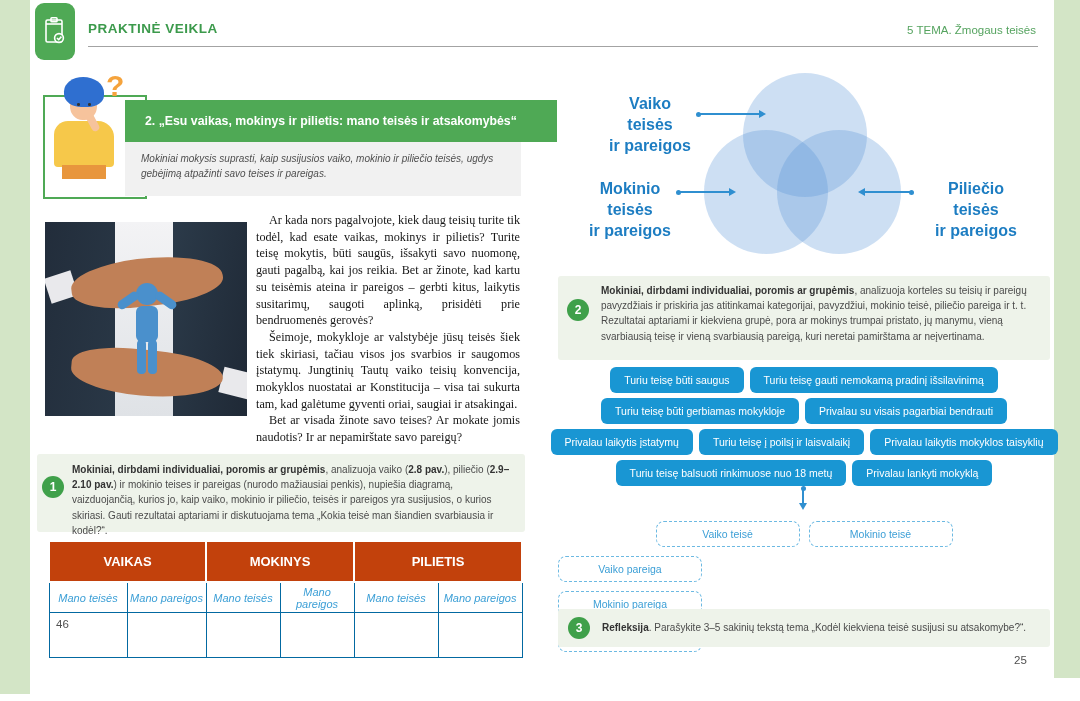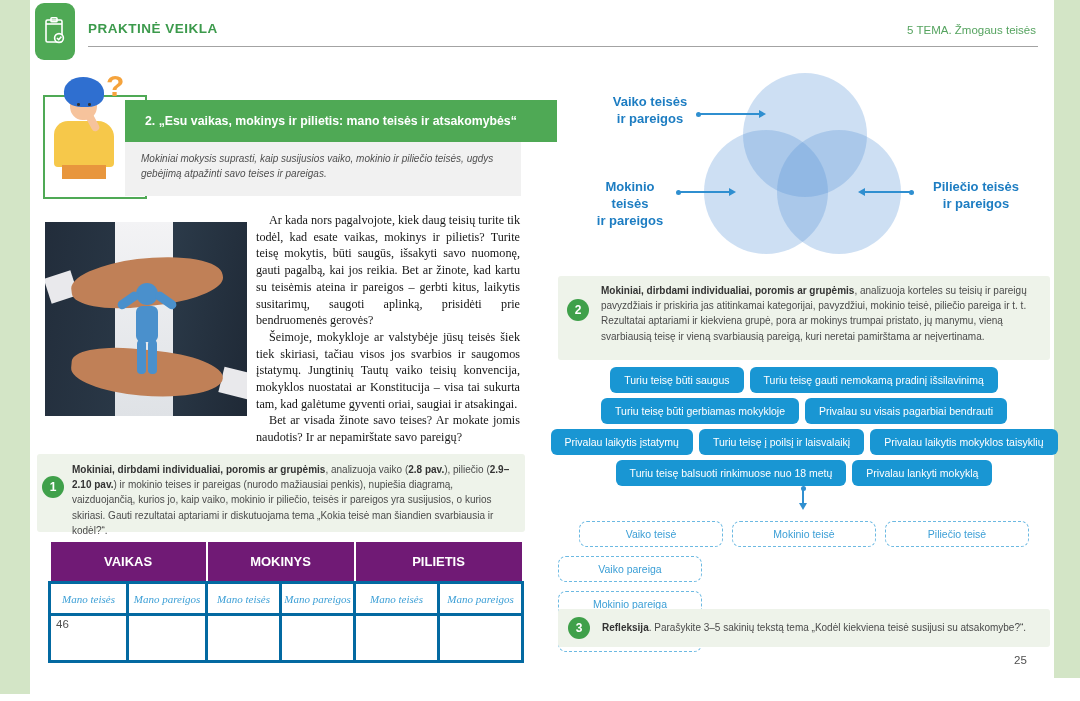--- a/index.html
+++ b/index.html
@@ -70,32 +70,32 @@
   .text1{left:72px;top:462px;width:446px;}
   .task2{left:558px;top:276px;width:492px;height:84px;}
   .badge2{left:567px;top:299px;}
   .text2{left:601px;top:283px;width:440px;}
   .task3{left:558px;top:609px;width:492px;height:38px;display:flex;align-items:center;}
   .task3 .task-badge{position:static;margin-left:10px;flex:0 0 22px;}
   .task3 .task-text{position:static;margin-left:12px;}
   
   .rights-table{position:absolute;left:48px;top:540px;width:473px;border-collapse:collapse;
     table-layout:fixed;}
-  .rights-table th{background:#701a75;color:#fff;font-weight:bold;font-size:13px;height:37px;
+  .rights-table th{background:#c2410c;color:#fff;font-weight:bold;font-size:13px;height:37px;
     border:2px solid #fff;}
-  .rights-table td{border:3px solid #0369a1;text-align:center;background:#fff;font-family:Liberation Serif, serif;}
+  .rights-table td{border:1px solid #0369a1;text-align:center;background:#fff;}
   .rights-table tr.sub td{height:27px;color:#3c9fd6;font-style:italic;font-size:11px;}
   .rights-table tr.blank td{height:42px;}
   
   .venn-circle{position:absolute;width:124px;height:124px;border-radius:50%;
     background:rgba(90,150,214,0.30);}
   .vc-top{left:743px;top:73px;}
   .vc-left{left:704px;top:130px;}
   .vc-right{left:777px;top:130px;}
-  .venn-label{position:absolute;color:#1d7dc2;font-weight:bold;font-size:13px;line-height:1.3;
+  .venn-label{position:absolute;color:#1d7dc2;font-weight:bold;font-size:16px;line-height:1.3;
     text-align:center;white-space:pre-line;}
   .vl-1{left:608px;top:94px;width:84px;}
   .vl-2{left:586px;top:179px;width:88px;}
   .vl-3{left:932px;top:179px;width:88px;}
   .arrow{position:absolute;height:2px;background:#2f8fd0;}
   .arrow::before{content:"";position:absolute;width:5px;height:5px;border-radius:50%;
     background:#2f8fd0;top:-1.5px;}
   .arrow::after{content:"";position:absolute;width:0;height:0;border:4px solid transparent;top:-3px;}
   .arrow.right::before{left:-2px;}
   .arrow.right::after{right:-8px;border-left:7px solid #2f8fd0;}
@@ -268,21 +268,20 @@
     <div class="card-row cr-4">
       <div class="card">Turiu teisę balsuoti rinkimuose nuo 18 metų</div>
       <div class="card">Privalau lankyti mokyklą</div>
     </div>
 
     <div class="arrow-down"></div>
 
     <div class="cat-row catr-1">
       <div class="cat">Vaiko teisė</div>
       <div class="cat">Mokinio teisė</div>
-      <div class="cat">Piliečio teisė</div>
     </div>
     <div class="cat-row catr-2">
       <div class="cat">Vaiko pareiga</div>
       <div class="cat">Mokinio pareiga</div>
       <div class="cat">Piliečio pareiga</div>
     </div>
 
     <div class="task task3">
       <div class="task-badge">3</div>
       <div class="task-text">

